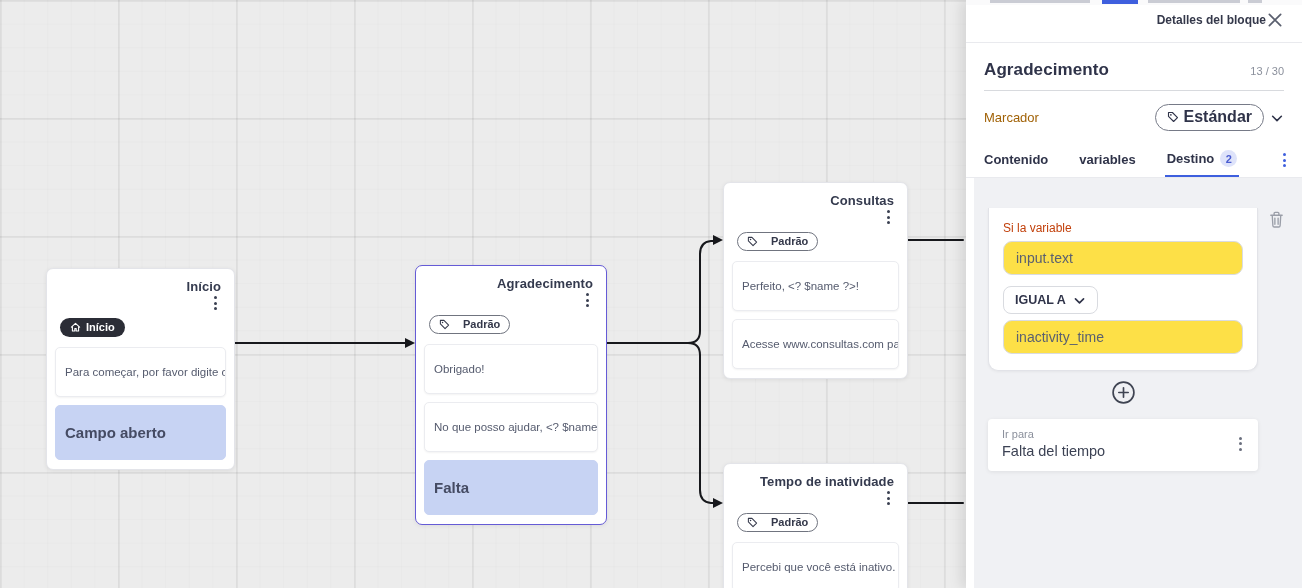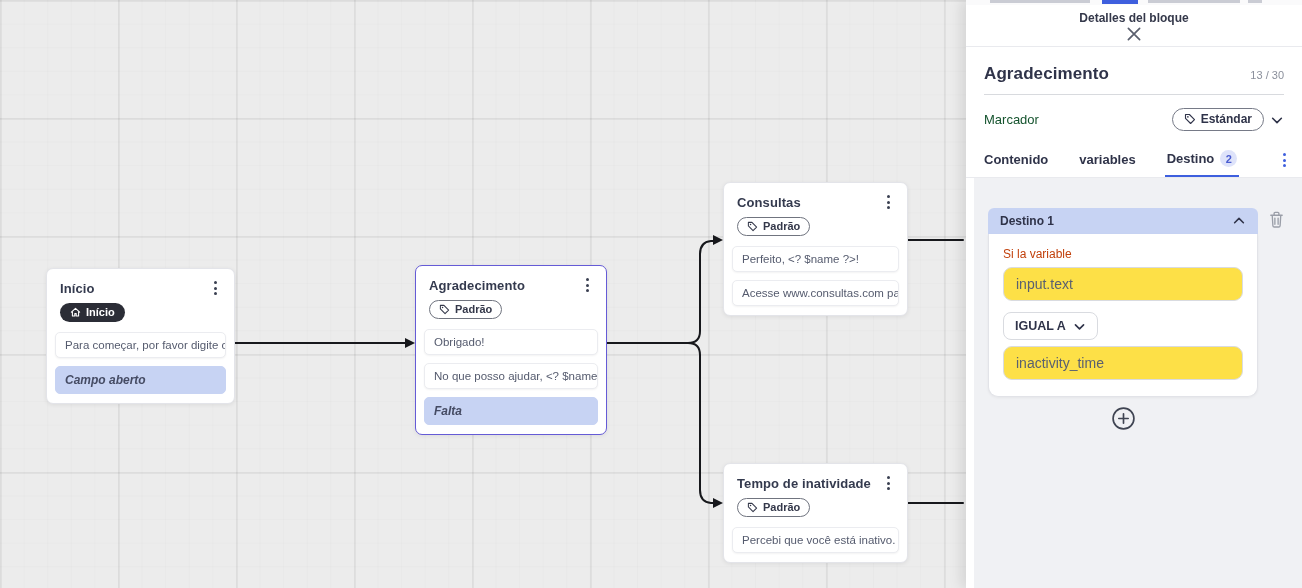--- a/index.html
+++ b/index.html
@@ -26,89 +26,88 @@
 
   .node {
     position:absolute;
     background:#fff;
     border:1px solid #e3e4e9;
     border-radius:7px;
     box-shadow:0 1px 4px rgba(0,0,0,0.07);
     padding:10px 8px 9px;
   }
   .node.selected { border:1.5px solid var(--c-selected,#655bd6); }
-  .node-head { display:flex; align-items:center; justify-content:space-between; padding:0 5px; }
+  .node-head { display:flex; align-items:flex-end; justify-content:space-between; padding:0 5px;flex-direction:column; }
   .node-title { font-size:13px; font-weight:700; color:#343a4e; letter-spacing:.1px; }
   .kebab { display:flex; flex-direction:column; gap:2.5px; padding:2px 4px; cursor:pointer; }
   .kebab i { width:3px; height:3px; border-radius:50%; background:#3a3f51; display:block; }
   .badge-row { padding:6px 5px 2px; }
   .badge-dark {
     display:inline-flex; align-items:center; gap:5px;
     background:var(--c-dark-badge,#2b2d36); color:#fff;
     font-size:11px; font-weight:700;
     border-radius:999px; padding:3px 10px 4px;
   }
   .badge-outline {
-    display:inline-flex; align-items:center; gap:5px;
+    display:inline-flex; align-items:center; gap:13px;
     background:#fff; color:#34384a;
     font-size:11px; font-weight:700;
     border:1.4px solid #70747f; border-radius:999px; padding:2px 9px 3px;
   }
   .rows { margin-top:6px; }
   .msg-row {
     margin-top:8px;
     background:#fff; border:1px solid #ebecf0; border-radius:5px;
     box-shadow:0 1px 2px rgba(0,0,0,0.05);
-    padding:6px 9px;
+    padding:18px 9px;
     font-size:11.5px; color:#555b6e;
     white-space:nowrap; overflow:hidden;
   }
   .msg-row.highlight {
     background:var(--c-highlight,#c7d3f3);
     border-color:var(--c-highlight,#c7d3f3);
     box-shadow:none;
-    color:#454b63; font-weight:700; font-size:12px;font-style:italic;
+    color:#454b63; font-weight:700; font-size:15px;
   }
 
   
   .panel {
     position:absolute; top:0; right:0; width:336px; height:588px;
     background:#fff;
     box-shadow:-5px 0 12px rgba(0,0,0,0.10);
     display:flex; flex-direction:column;
   }
   .top-strip { position:relative; height:5px; background:#fafafb; flex:0 0 auto; }
   .top-strip span { position:absolute; top:0; height:3px; display:block; }
   .strip-a { left:24px;  width:100px; background:#caccd4; }
   .strip-b { left:136px; width:36px;  background:var(--c-accent,#3e5fde); height:4px !important; }
   .strip-c { left:182px; width:92px;  background:#caccd4; }
   .strip-d { left:282px; width:14px;  background:#caccd4; }
 
   .panel-header {
-    display:flex; align-items:center; justify-content:space-between;
-    padding:6px 18px 3px;
+    display:flex; align-items:center; justify-content:flex-end;
+    padding:6px 18px 13px;
     border-bottom:1px solid #e9eaee;
-    flex-direction:column;
   }
   .panel-header-title { font-size:12px; font-weight:600; color:#34384a; }
   .close-x { width:18px; height:18px; cursor:pointer; color:#5a5f6e; }
 
   .title-block { padding:17px 18px 0; }
   .title-row { display:flex; align-items:baseline; justify-content:space-between;
     border-bottom:1px solid #d8dade; padding-bottom:10px; cursor:text; }
   .block-name { font-size:17px; font-weight:600; color:#2f3349; letter-spacing:.1px; }
   .char-count { font-size:11px; color:#8b909c; }
 
   .marcador-row { display:flex; align-items:center; justify-content:space-between; margin-top:13px; }
-  .marcador-label { font-size:13px; color:#14532d; }
+  .marcador-label { font-size:13px; color:#a16207; }
   .marcador-right { display:flex; align-items:center; gap:6px; cursor:pointer; }
   .pill-estandar {
     display:inline-flex; align-items:center; gap:5px;
     border:1.4px solid #767a87; border-radius:999px;
-    padding:3px 11px 4px; font-size:12px; font-weight:700; color:#2f3349;
+    padding:3px 11px 4px; font-size:16px; font-weight:700; color:#2f3349;
   }
 
   .tabs-row {
     display:flex; align-items:flex-end; gap:27px;
     margin-top:13px; padding:0 0 0 16px;
     border-bottom:1px solid #e9eaee;
     position:relative;
   }
   .tab { font-size:13px; font-weight:700; color:#2f3349; padding:6px 2px 10px; cursor:pointer; position:relative; display:flex; align-items:center; gap:6px; }
   .tab.active { padding-bottom:8px; border-bottom:2.5px solid var(--c-accent,#3e5fde); }
@@ -342,26 +341,20 @@
         <i></i>
         <i></i>
         <i></i>
       </span>
   </div>
 
   <div class="panel-content">
 
     <div class="dest-group">
       <div class="dest-col">
-        <div class="dest-bar">
-          <span class="dest-bar-title">Destino 1</span>
-          <svg width="14" height="14" viewBox="0 0 16 16">
-              <path d="M3 10 L8 5 L13 10" fill="none" stroke="#2f3349" stroke-width="1.8" stroke-linecap="round" stroke-linejoin="round"></path>
-            </svg>
-        </div>
 
         <div class="dest-card">
           <div class="field-label">Si la variable</div>
           <input class="text-input" value="input.text" style="">
           <button class="op-btn">
             <span>IGUAL A</span>
             <svg width="13" height="13" viewBox="0 0 16 16">
                 <path d="M3 6 L8 11 L13 6" fill="none" stroke="#2f3349" stroke-width="2" stroke-linecap="round" stroke-linejoin="round"></path>
               </svg>
           </button>
@@ -370,20 +363,31 @@
 
         <div class="plus-row">
           <button class="plus-btn">
             <svg width="25" height="25" viewBox="0 0 24 24">
               <circle cx="12" cy="12" r="10" fill="none" stroke="currentColor" stroke-width="1.6"></circle>
               <path d="M12 7.5 V16.5 M7.5 12 H16.5" stroke="currentColor" stroke-width="1.6" stroke-linecap="round"></path>
             </svg>
           </button>
         </div>
 
+        <div class="goto-card">
+          <div>
+            <div class="goto-label">Ir para</div>
+            <div class="goto-value">Falta del tiempo</div>
+          </div>
+          <span class="kebab goto-kebab">
+              <i></i>
+              <i></i>
+              <i></i>
+            </span>
+        </div>
       </div>
 
       <div class="trash-col">
         <button class="trash-btn">
           <svg width="19" height="19" viewBox="0 0 20 20">
             <path d="M4 5.5 h12 M7.5 5 V3.5 a1 1 0 0 1 1-1 h3 a1 1 0 0 1 1 1 V5 M5.5 5.5 l.7 11 a1.5 1.5 0 0 0 1.5 1.4 h4.6 a1.5 1.5 0 0 0 1.5-1.4 l.7-11 M8.3 8.5 v6.5 M11.7 8.5 v6.5" fill="none" stroke="currentColor" stroke-width="1.4" stroke-linecap="round" stroke-linejoin="round"></path>
           </svg>
         </button>
       </div>
     </div>

